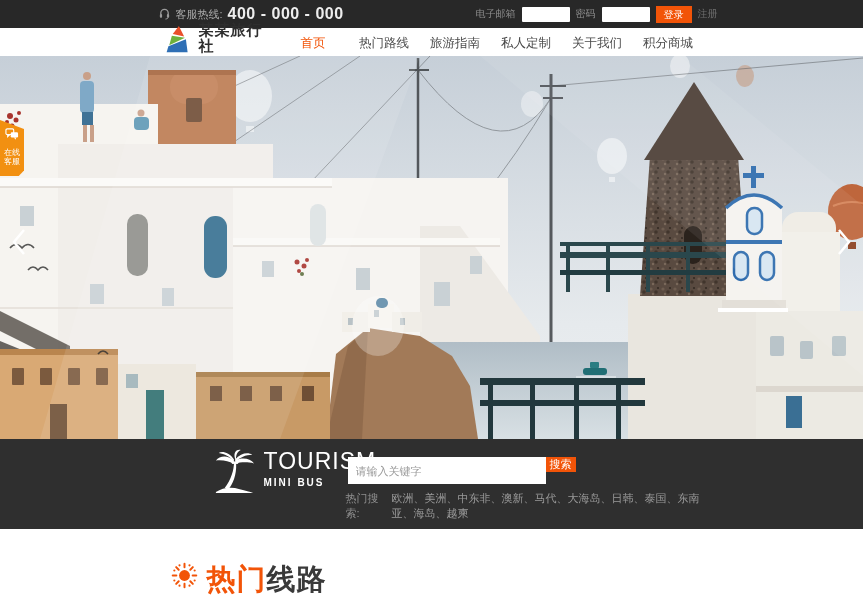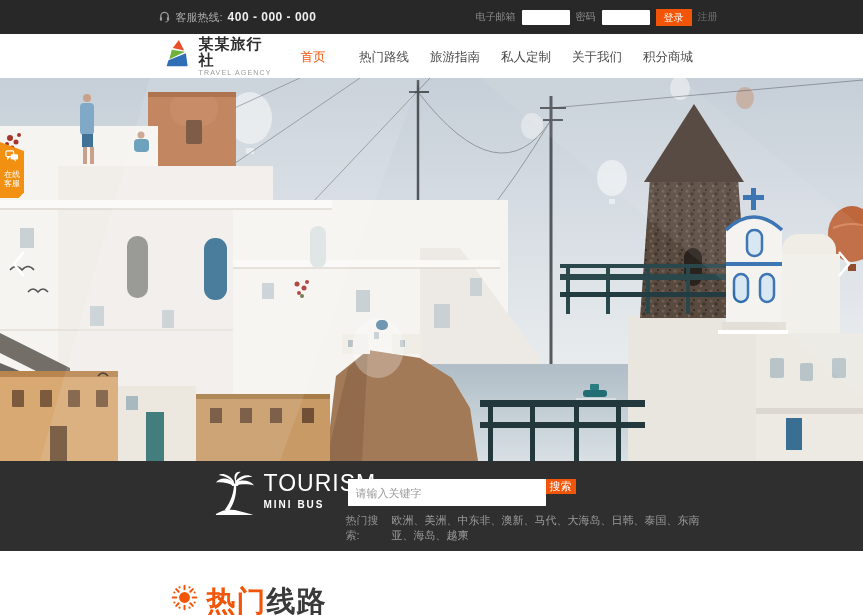--- a/index.html
+++ b/index.html
@@ -7,31 +7,31 @@
     --topbar-bg:#282828; --band-bg:#2f2f2f;
   }
   *{margin:0;padding:0;box-sizing:border-box;}
   body{
     width:863px;height:615px;overflow:hidden;background:#fff;
     font-family:"Liberation Sans","DejaVu Sans",sans-serif;color:#333;
   }
   .container{width:576px;margin:0 auto;position:relative;height:100%;}
 
   
-  .topbar{height:34px;background:var(--topbar-bg);}
+  .topbar{height:28px;background:var(--topbar-bg);}
   .topbar .container{display:flex;align-items:center;justify-content:space-between;}
   .hotline{display:flex;align-items:center;gap:5px;font-size:11px;color:#a9a9a9;padding-left:14px;}
-  .hotline b{color:#eee;font-size:12px;letter-spacing:.5px;}
+  .hotline b{color:#eee;font-size:16px;letter-spacing:.5px;}
   .login-area{display:flex;align-items:center;gap:6px;font-size:10px;color:#8d8d8d;padding-right:2px;}
   .login-area input{width:48px;height:15px;border:none;border-radius:1px;background:#fff;font-size:10px;padding:0 3px;outline:none;}
   .btn-login{display:inline-block;width:36px;height:17px;line-height:17px;text-align:center;background:var(--accent);color:#fff;font-size:10px;border:none;border-radius:0;cursor:pointer;}
   .register{color:#6e6e6e;cursor:pointer;}
 
   
-  .nav{height:44px;background:#fff;}
+  .nav{height:28px;background:#fff;}
   .nav .container{display:flex;align-items:center;}
   .logo{display:flex;align-items:center;gap:7px;padding-left:20px;}
   .logo-text .t{font-size:15px;font-weight:bold;color:#2e2e2e;letter-spacing:1px;line-height:16px;}
   .logo-text .s{font-size:7px;color:#9a9a9a;letter-spacing:1.2px;line-height:9px;}
   .menu{display:flex;list-style:none;margin-left:auto;padding-right:16px;}
   .menu li{width:71px;text-align:center;}
   .menu a{font-size:12.5px;color:#4a4a4a;text-decoration:none;cursor:pointer;}
   .menu li.active a{color:var(--accent);}
 
   

